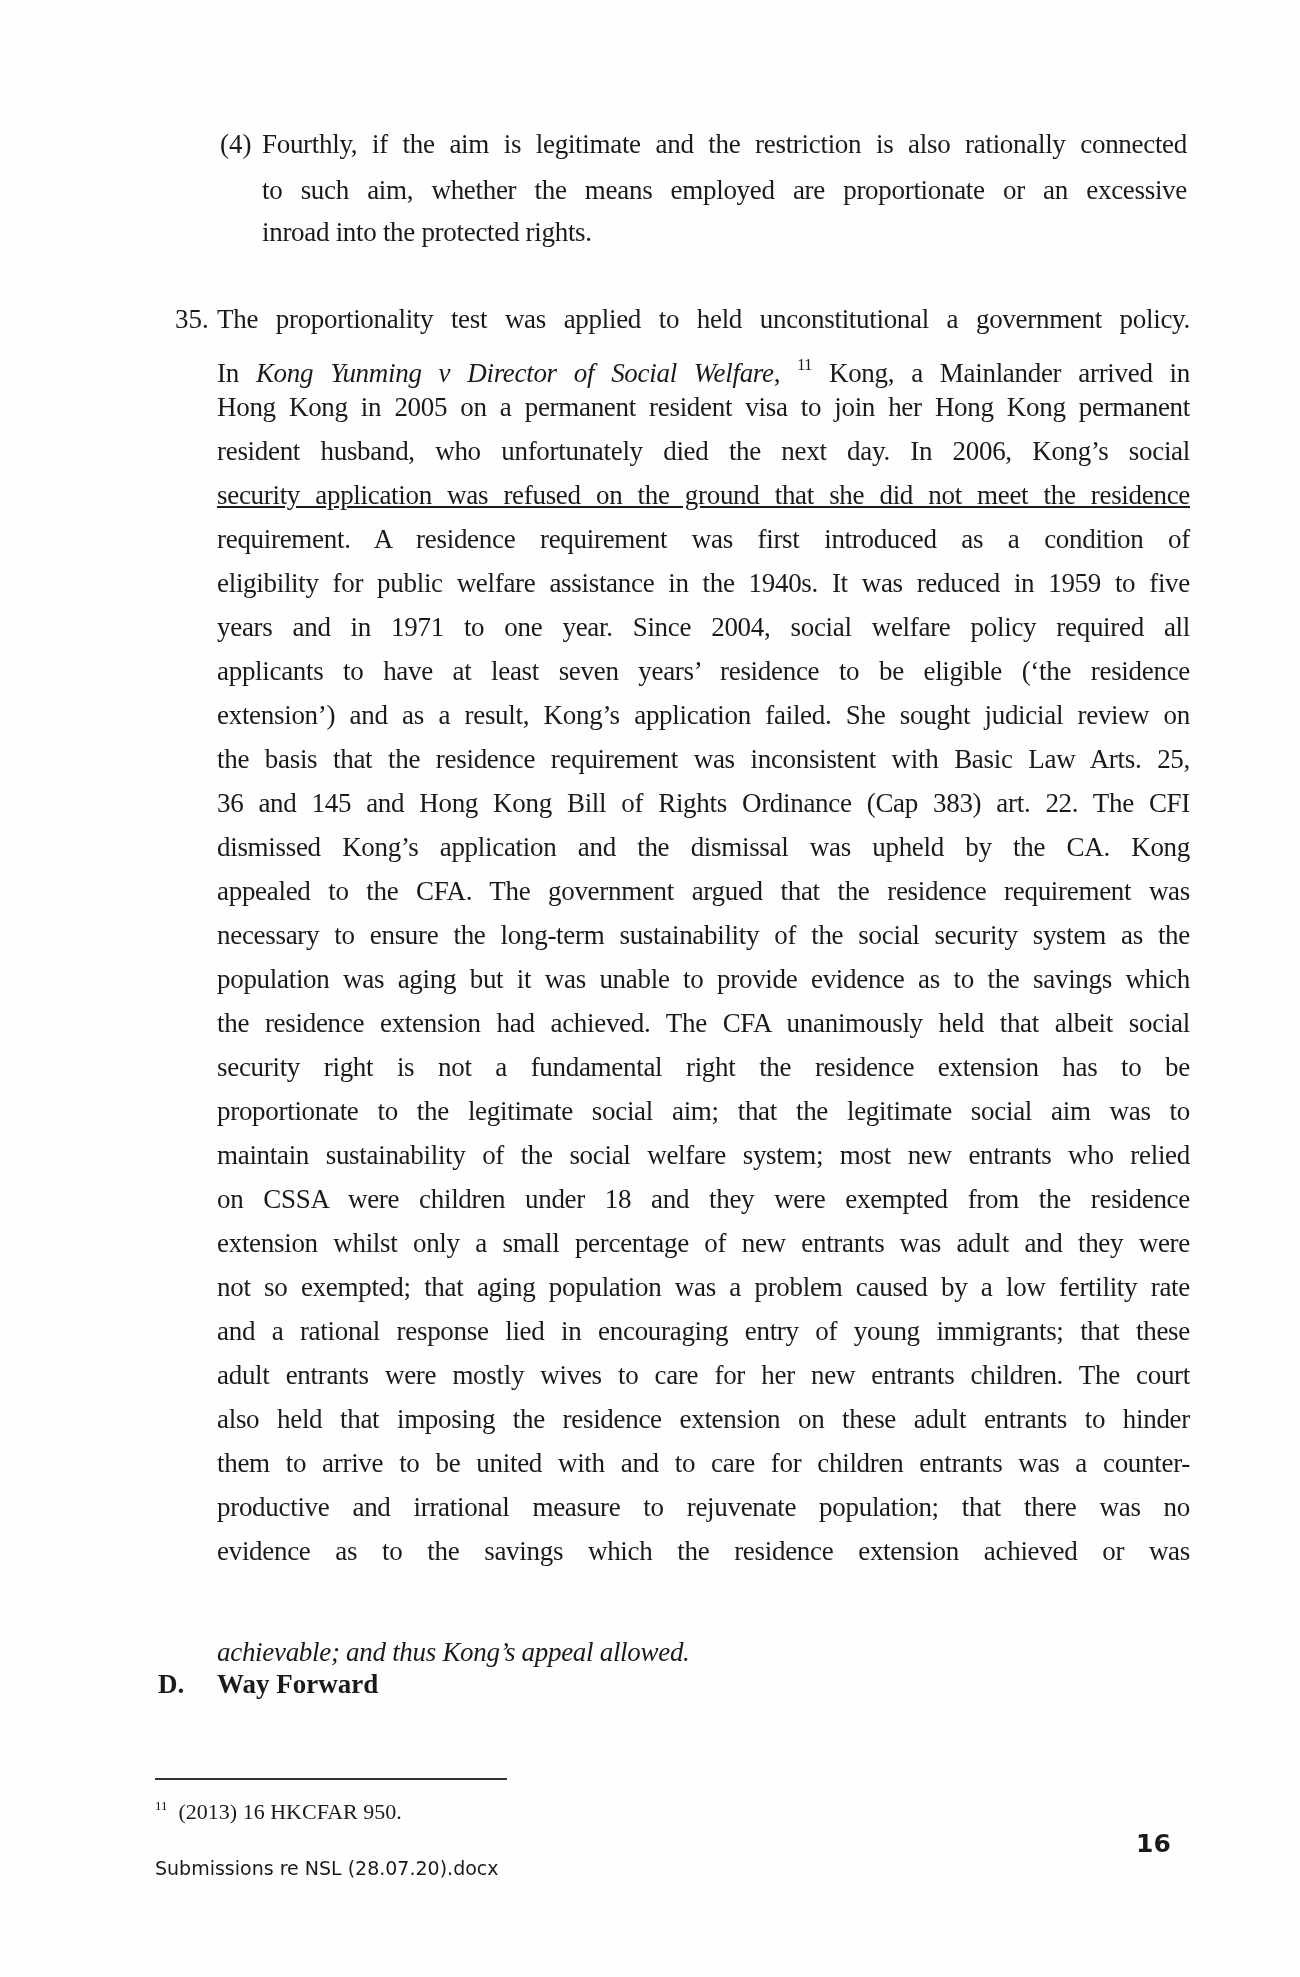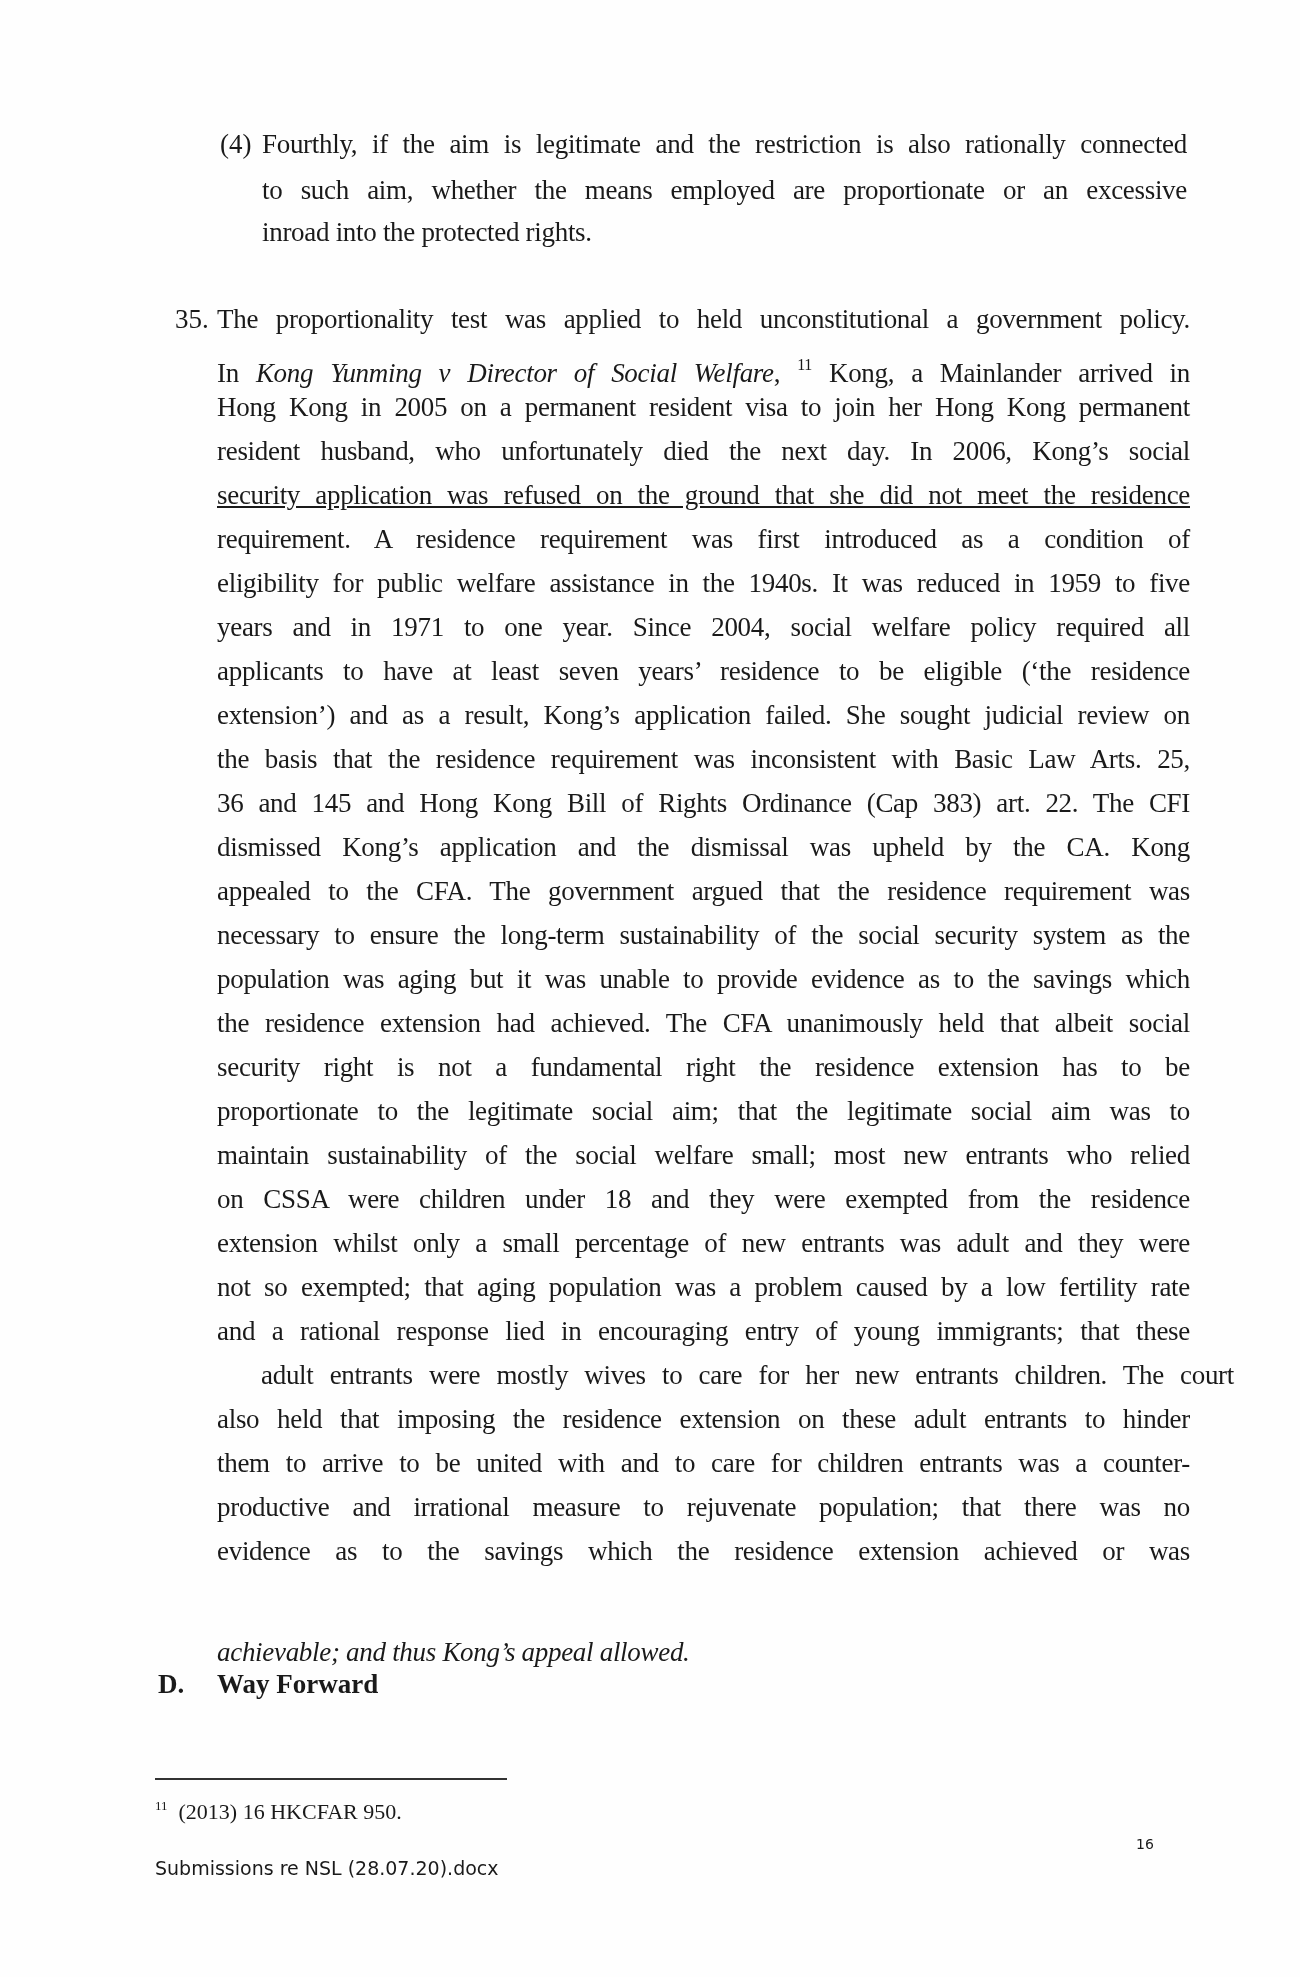--- a/index.html
+++ b/index.html
@@ -18,21 +18,21 @@
   .line.last { text-align-last: left; }
   .body-line { left: 217px; width: 973px; }
   .num { position: absolute; font-family: "Liberation Serif", serif; font-size: 27px; line-height: 32px; }
   i { font-style: italic; }
   sup { font-size: 16px; vertical-align: 12px; line-height: 0; }
   .heading { position: absolute; font-family: "Liberation Serif", serif; font-weight: bold; font-size: 27px; line-height: 32px; }
   .rule { position: absolute; left: 155px; top: 1778px; width: 352px; height: 2px; background: #333; }
   .fn { position: absolute; left: 155px; top: 1798px; font-family: "Liberation Serif", serif; font-size: 22px; line-height: 28px; }
   .fn sup { font-size: 13px; vertical-align: 9px; }
   .footer { position: absolute; left: 155px; top: 1856px; font-family: "DejaVu Sans", sans-serif; font-size: 19px; line-height: 24px; }
-  .pageno { position: absolute; left: 1136px; top: 1832px; font-family: "DejaVu Sans", sans-serif; font-size: 14px; line-height: 24px; }
+  .pageno { position: absolute; left: 1136px; top: 1832px; font-family: "DejaVu Sans", sans-serif; font-size: 25px; line-height: 24px; font-weight: bold; }
 </style>
 </head>
 <body>
 
 <div class="page">
 
   <div>
     <span class="num" style="left:220px; top:128px;">(4)</span>
     <div class="line body-line" style="left:262px; width:925px; top:128px;">Fourthly, if the aim is legitimate and the restriction is also rationally connected</div>
     <div class="line body-line" style="left:262px; width:925px; top:174px;">to such aim, whether the means employed are proportionate or an excessive</div>
@@ -53,26 +53,26 @@
       <div class="line body-line" style="top: 699px;">extension’) and as a result, Kong’s application failed. She sought judicial review on</div>
       <div class="line body-line" style="top: 743px;">the basis that the residence requirement was inconsistent with Basic Law Arts. 25,</div>
       <div class="line body-line" style="top: 787px;">36 and 145 and Hong Kong Bill of Rights Ordinance (Cap 383) art. 22. The CFI</div>
       <div class="line body-line" style="top: 831px;">dismissed Kong’s application and the dismissal was upheld by the CA. Kong</div>
       <div class="line body-line" style="top: 875px;">appealed to the CFA. The government argued that the residence requirement was</div>
       <div class="line body-line" style="top: 919px;">necessary to ensure the long-term sustainability of the social security system as the</div>
       <div class="line body-line" style="top: 963px;">population was aging but it was unable to provide evidence as to the savings which</div>
       <div class="line body-line" style="top: 1007px;">the residence extension had achieved. The CFA unanimously held that albeit social</div>
       <div class="line body-line" style="top: 1051px;">security right is not a fundamental right the residence extension has to be</div>
       <div class="line body-line" style="top: 1095px;">proportionate to the legitimate social aim; that the legitimate social aim was to</div>
-      <div class="line body-line" style="top: 1139px;">maintain sustainability of the social welfare small; most new entrants who relied</div>
+      <div class="line body-line" style="top: 1139px;">maintain sustainability of the social welfare system; most new entrants who relied</div>
       <div class="line body-line" style="top: 1183px;">on CSSA were children under 18 and they were exempted from the residence</div>
       <div class="line body-line" style="top: 1227px;">extension whilst only a small percentage of new entrants was adult and they were</div>
       <div class="line body-line" style="top: 1271px;">not so exempted; that aging population was a problem caused by a low fertility rate</div>
       <div class="line body-line" style="top: 1315px;">and a rational response lied in encouraging entry of young immigrants; that these</div>
-      <div class="line body-line" style="top: 1359px; margin-left: 44px;">adult entrants were mostly wives to care for her new entrants children. The court</div>
+      <div class="line body-line" style="top: 1359px;">adult entrants were mostly wives to care for her new entrants children. The court</div>
       <div class="line body-line" style="top: 1403px;">also held that imposing the residence extension on these adult entrants to hinder</div>
       <div class="line body-line" style="top: 1447px;">them to arrive to be united with and to care for children entrants was a counter-</div>
       <div class="line body-line" style="top: 1491px;">productive and irrational measure to rejuvenate population; that there was no</div>
       <div class="line body-line" style="top: 1535px;">evidence as to the savings which the residence extension achieved or was</div>
       <div class="line body-line last" style="top: 1636px; font-style: italic;">achievable; and thus Kong’s appeal allowed.</div>
     </div>
 
   <span class="heading" style="left:158px; top:1668px;">D.</span>
   <span class="heading" style="left:217px; top:1668px;">Way Forward</span>
 

